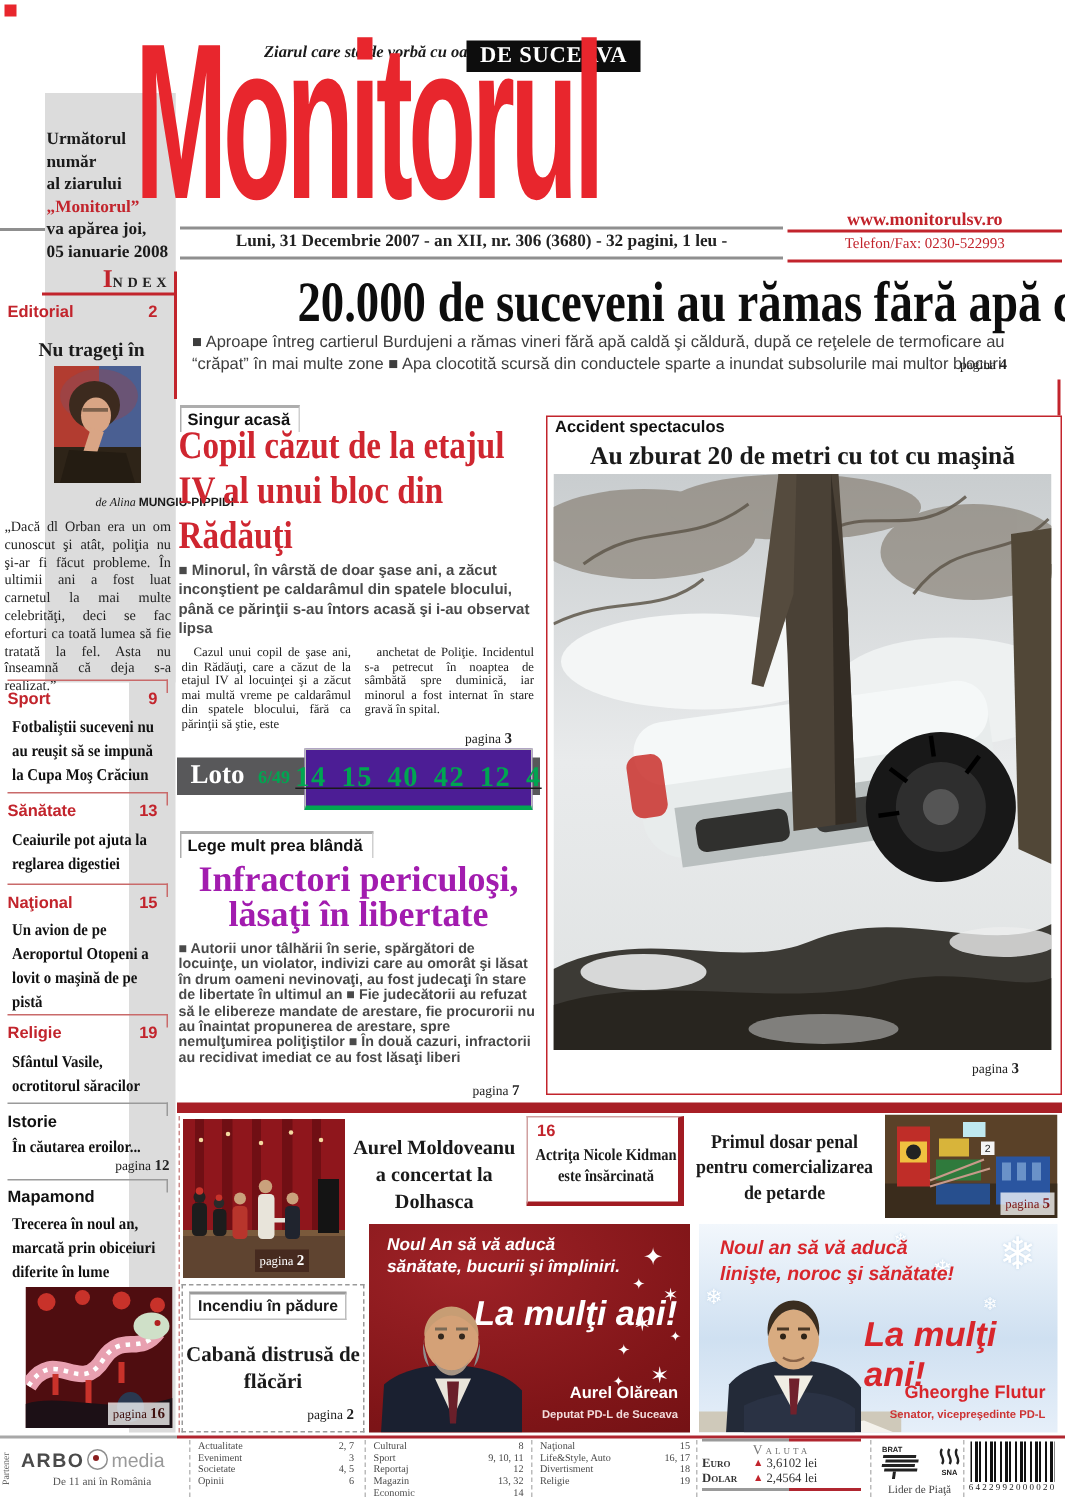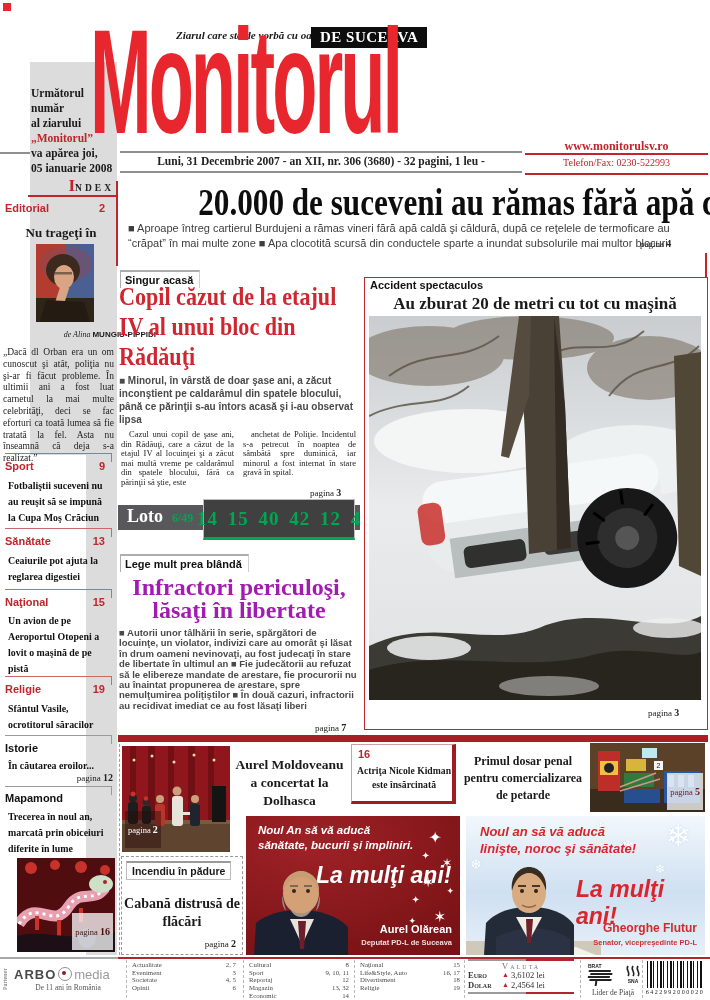--- a/index.html
+++ b/index.html
@@ -56,34 +56,34 @@
   
   #copil-hl{left:119px;top:282px;width:280px;font-weight:bold;font-size:26px;line-height:30px;color:#cf2630;
             transform:scaleX(.85);transform-origin:0 0;}
   .art-sum{position:absolute;font-family:"Liberation Sans",sans-serif;font-weight:bold;color:#4a4a4a;}
   #copil-sum{left:119px;top:374px;width:240px;font-size:10px;line-height:13px;}
   .bodytxt{position:absolute;font-size:8.5px;line-height:9.6px;text-align:justify;color:#222;text-indent:8px;}
   
   #loto-bar{left:118px;top:505px;width:242px;height:25px;background:#58585a;}
   #loto-label{left:127px;top:506px;color:#fff;font-weight:bold;font-size:18px;}
   #loto-game{left:172px;top:511px;color:#00a651;font-weight:bold;font-size:12px;}
-  #loto-box{left:203px;top:499px;width:150px;height:37px;background:#404040;border:1px solid #bdbdbd;
-            border-bottom:3px solid #00a651;display:flex;align-items:center;justify-content:center;}
+  #loto-box{left:203px;top:499px;width:150px;height:37px;background:#4c1d95;border:1px solid #bdbdbd;
+            border-bottom:3px solid #00a651;display:flex;align-items:center;justify-content:center;text-decoration:underline;}
   #loto-nums{color:#00a651;font-weight:bold;font-size:19px;letter-spacing:1px;word-spacing:4px;white-space:nowrap;}
   #infr-hl{left:120px;top:576px;width:238px;text-align:center;font-weight:bold;font-size:24px;line-height:23px;color:#a21caf;}
   #infr-sum{left:119px;top:628px;width:239px;font-size:9.5px;line-height:10.4px;}
   
   #acc-box{left:364px;top:277px;width:342px;height:451px;border:1px solid #c2242c;background:#fff;}
   #acc-hl{left:369px;top:294px;width:332px;text-align:center;font-weight:bold;font-size:17px;white-space:nowrap;}
   #acc-photo{left:369px;top:316px;width:332px;height:384px;}
   
   #midbar{left:118px;top:735px;width:590px;height:7px;background:#a81f26;}
   .dotline{position:absolute;border-left:1px dashed #cc8a8a;}
   #concert-photo{left:122px;top:746px;width:108px;height:106px;}
-  .photo-ref{position:absolute;font-size:8.5px;color:#fff;background:rgba(40,10,10,.45);padding:13px 3px;}
+  .photo-ref{position:absolute;font-size:8.5px;color:#fff;background:rgba(40,10,10,.45);padding:2px 3px;margin-left:45px;}
   #aurel-hl{left:233px;top:756px;width:113px;text-align:center;font-weight:bold;font-size:13.5px;line-height:18px;}
   #kidman-box{left:351px;top:744px;width:100px;height:56px;background:#fff;border:1px solid #d0a0a0;
               border-right:4px solid #a11b22;border-bottom:3px solid #a11b22;}
   #kidman-pg{position:absolute;left:6px;top:3px;color:#c2242c;font-weight:bold;font-size:11px;font-family:"Liberation Sans",sans-serif;}
   #kidman-hl{position:absolute;left:-4px;top:18px;width:112px;text-align:center;font-weight:bold;font-size:11px;line-height:14px;
              transform:scaleX(.88);transform-origin:center;}
   #petarde-hl{left:458px;top:752px;width:130px;text-align:center;font-weight:bold;font-size:13px;line-height:17px;
               transform:scaleX(.92);transform-origin:center;}
   #petarde-photo{left:590px;top:743px;width:115px;height:69px;}
   

